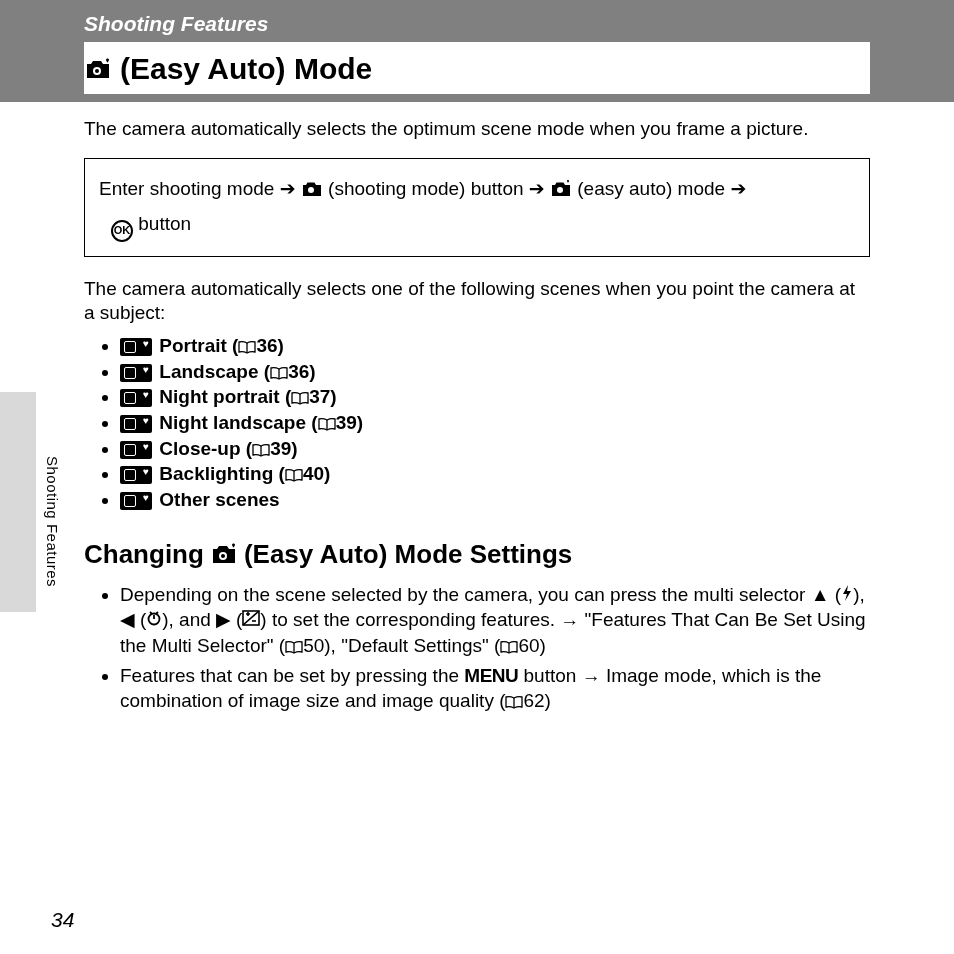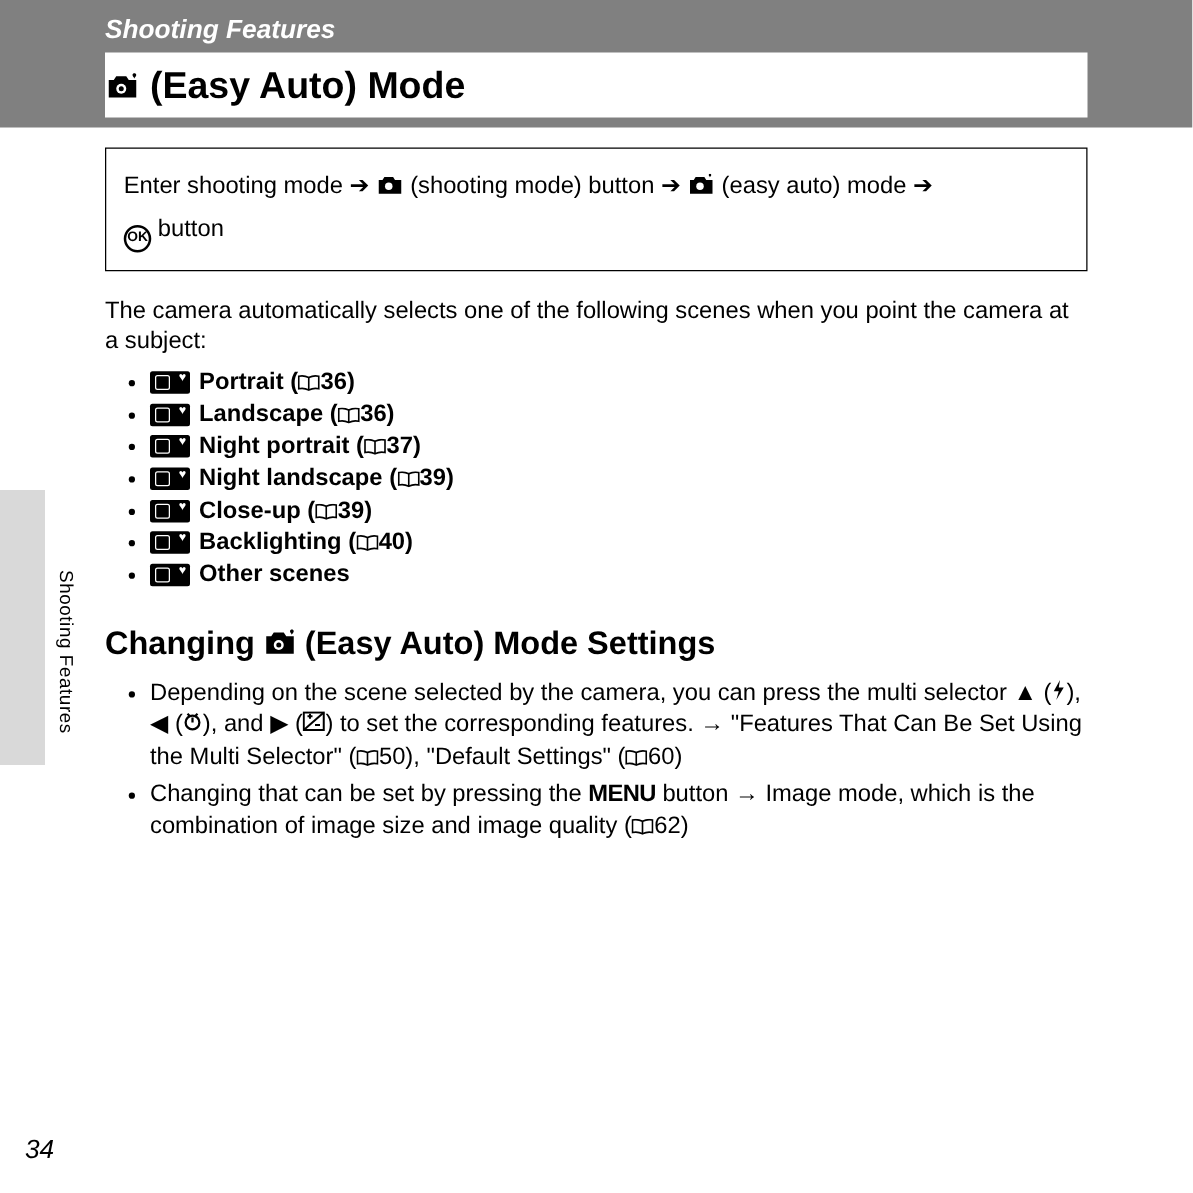--- a/index.html
+++ b/index.html
@@ -128,41 +128,42 @@
   .arrow { font-family: Arial; }
   .ok-btn {
     display: inline-flex;
     align-items: center; justify-content: center;
     width: 22px; height: 22px;
     border: 2px solid #000;
     border-radius: 50%;
     font-size: 11px;
     font-weight: bold;
     vertical-align: -4px;
+    margin-left: 12px;
   }
   .menu-text { font-weight: bold; font-family: Arial Narrow, Arial; letter-spacing: -0.5px; }
   .side-tab {
     position: absolute;
     left: 0;
     top: 392px;
     width: 36px;
     height: 220px;
     background: #d9d9d9;
   }
   .side-text {
     position: absolute;
     left: 44px;
     top: 456px;
     writing-mode: vertical-rl;
     font-size: 15px;
     letter-spacing: 0.5px;
   }
   .page-num {
     position: absolute;
-    left: 20px;
+    left: 51px;
     bottom: 22px;
     font-style: italic;
     font-size: 21px;
   }
 </style>
 </head>
 <body>
 
 <div class="header-band">
   <div class="header-inner">
@@ -177,20 +178,21 @@
               <path d="M22 3 c0 -2 3 -2 3 0 c0 1 -1.5 2 -1.5 3 c0 -1 -1.5 -2 -1.5 -3 z" fill="#000"></path>
             </svg>
         </span>
         <span>(Easy Auto) Mode</span>
       </div>
     </div>
   </div>
 </div>
 
 <div class="content">
+  <p class="intro">The camera automatically selects the optimum scene mode when you frame a picture.</p>
 
   <div class="nav-box">
     <span>Enter shooting mode</span>
     <span class="arrow"> ➔ </span>
     <span class="camera-sm"><svg viewBox="0 0 22 18">
           <path d="M2 5 h3 l1.5 -2.5 h7 l1.5 2.5 h5 v11 h-18 z" fill="#000"></path>
           <circle cx="10" cy="10" r="3" fill="#fff"></circle>
         </svg></span>
     <span>(shooting mode) button</span>
     <span class="arrow"> ➔ </span>
@@ -263,21 +265,21 @@
             <path d="M10 11 h4" stroke="#000" stroke-width="1.6"></path>
           </svg></span><span>) to set the corresponding features. → "Features That Can Be Set Using the Multi Selector" (</span><span class="book"><svg width="18" height="13" viewBox="0 0 18 13">
             <path d="M1 1 Q5 0 9 2 Q13 0 17 1 V11 Q13 10 9 12 Q5 10 1 11 Z" fill="none" stroke="#000" stroke-width="1.3"></path>
             <path d="M9 2 V12" stroke="#000" stroke-width="1.3"></path>
           </svg></span><span>50), "Default Settings" (</span><span class="book"><svg width="18" height="13" viewBox="0 0 18 13">
             <path d="M1 1 Q5 0 9 2 Q13 0 17 1 V11 Q13 10 9 12 Q5 10 1 11 Z" fill="none" stroke="#000" stroke-width="1.3"></path>
             <path d="M9 2 V12" stroke="#000" stroke-width="1.3"></path>
           </svg></span><span>60)</span>
     </li>
     <li>
-      <span>Changing that can be set by pressing the </span><span class="menu-text">MENU</span><span> button → Image mode, which is the combination of image size and image quality (</span><span class="book"><svg width="18" height="13" viewBox="0 0 18 13">
+      <span>Features that can be set by pressing the </span><span class="menu-text">MENU</span><span> button → Image mode, which is the combination of image size and image quality (</span><span class="book"><svg width="18" height="13" viewBox="0 0 18 13">
             <path d="M1 1 Q5 0 9 2 Q13 0 17 1 V11 Q13 10 9 12 Q5 10 1 11 Z" fill="none" stroke="#000" stroke-width="1.3"></path>
             <path d="M9 2 V12" stroke="#000" stroke-width="1.3"></path>
           </svg></span><span>62)</span>
     </li>
   </ul>
 </div>
 
 <div class="side-tab"></div>
 <div class="side-text">Shooting Features</div>
 <div class="page-num">34</div>

